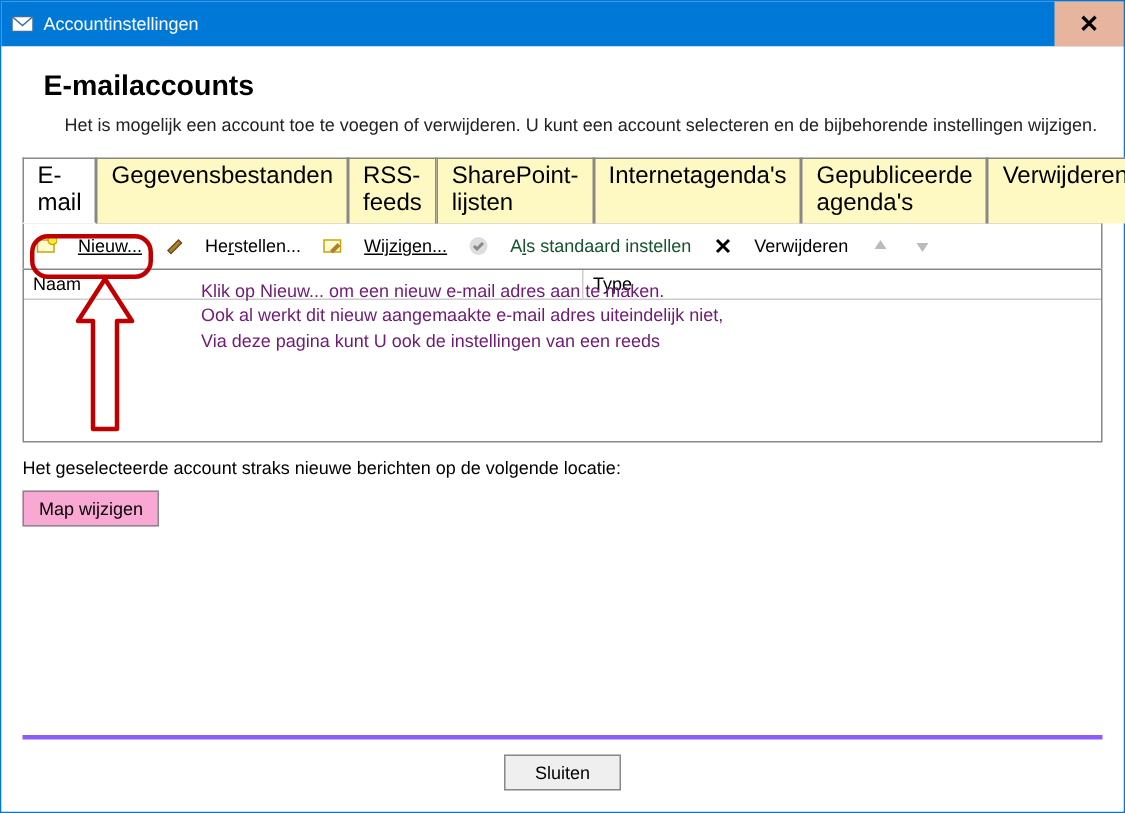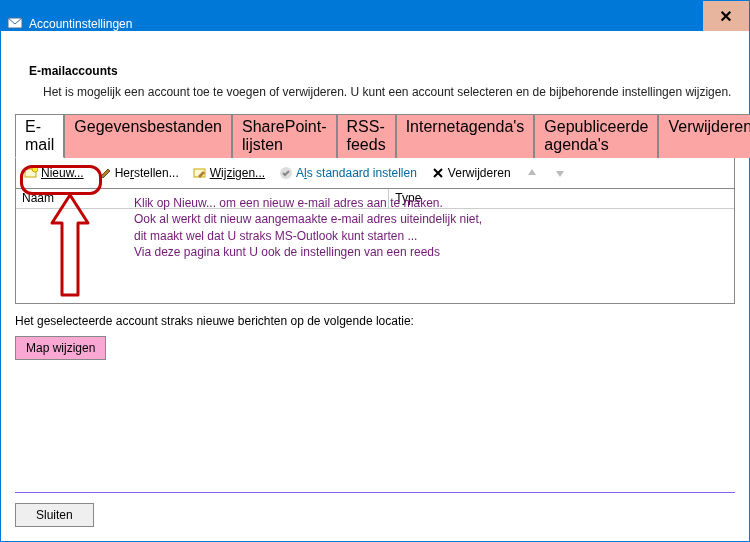--- a/index.html
+++ b/index.html
@@ -1,46 +1,46 @@
 <!DOCTYPE html>
 <html><head>
 <meta charset="utf-8">
 <style>
 *{box-sizing:border-box;margin:0;padding:0;font-family:"Segoe UI",Tahoma,sans-serif;font-size:12px}
 body{background:#fff}
 .window{width:750px;height:542px;border:1px solid #0078d7;display:flex;flex-direction:column;background:#fff}
-.titlebar{height:30px;background:#0078d7;color:#fff;display:flex;align-items:flex-end;padding-left:6px}
+.titlebar{height:30px;background:#0078d7;color:#fff;display:flex;align-items:center;padding-left:6px}
 .titlebar .ticon{width:16px;height:16px;margin-right:6px;display:inline-flex;align-items:center;justify-content:center}
 .titlebar .title{flex:1;font-size:12px}
 .closebtn{width:46px;height:30px;background:#e7b59d;color:#000;display:flex;align-items:center;justify-content:center;font-size:16px;font-weight:bold;cursor:pointer}
 .outer{flex:1;padding:12px 14px 14px 14px;background:#fff;display:flex;flex-direction:column}
-.section-title{font-weight:bold;font-size:12px;margin:21px 0 6px 14px}
+.section-title{font-weight:bold;font-size:19px;margin:4px 0 6px 14px}
 .desc{margin:0 0 14px 28px;line-height:1.35;color:#222}
 .tabrow{display:flex;border-bottom:1px solid #888;margin:0 0 0 0}
 .tab{border:1px solid #888;border-bottom:none;background:#fff;padding:3px 9px 3px 9px;margin-right:0;margin-bottom:-1px;font-size:16px;cursor:pointer;position:relative}
 .tab+.tab{border-left:1px solid #888}
 .tab.active{background:#fff;border-bottom:1px solid #fff;z-index:2}
-.tab:not(.active){background:#fca5a5}
+.tab:not(.active){background:#fef9c3}
 .toolbar{display:flex;align-items:center;gap:10px;padding:6px 6px 6px 6px;border-left:1px solid #888;border-right:1px solid #888}
-.tbtn{display:flex;align-items:center;gap:3px;cursor:pointer;padding:2px 2px}
-.tbtn.disabled{color:#0369a1;cursor:default}
+.tbtn{display:flex;align-items:center;gap:14px;cursor:pointer;padding:2px 2px}
+.tbtn.disabled{color:#14532d;cursor:default}
 .tbtn .ico{width:14px;height:14px;display:inline-flex;align-items:center;justify-content:center}
 .listwrap{border:1px solid #888;height:116px;position:relative;background:#fff}
 .listhead{display:flex;height:20px;border-bottom:1px solid #ccc;background:#fff}
 .lh-col{border-right:1px solid #ccc;padding:2px 6px;font-size:12px}
 .lh-col.name{width:52%}
 .lh-col.type{flex:1;border-right:none}
 .overlay{position:absolute;left:0;top:0;right:0;bottom:0;pointer-events:none}
 .redbox{position:absolute;left:4px;top:-24px;width:82px;height:30px;border:3px solid #c00000;border-radius:12px}
 .arrow{position:absolute;left:34px;top:6px}
 .anno{position:absolute;left:118px;top:6px;right:12px;color:#701a75;font-size:14px;line-height:1.35}
 .below{margin-top:10px}
 .locline{margin-bottom:8px}
 .mapbtn{border:1px solid #888;background:#f9a8d4;padding:4px 10px;cursor:pointer}
-.footer{margin-top:auto;border-top:1px solid #8b5cf6;padding-top:10px;display:flex;justify-content:flex-start}
+.footer{margin-top:auto;border-top:3px solid #8b5cf6;padding-top:10px;display:flex;justify-content:center}
 .closebtn2{border:1px solid #888;background:#efefef;padding:4px 20px;cursor:pointer}
 .u{text-decoration:underline}
 </style>
 </head>
 <body>
 
 <div class="window">
 
   <div class="titlebar">
     <span class="ticon">
@@ -54,22 +54,22 @@
   </div>
 
   <div class="outer">
 
     <div class="section-title">E-mailaccounts</div>
     <div class="desc">Het is mogelijk een account toe te voegen of verwijderen. U kunt een account selecteren en de bijbehorende instellingen wijzigen.</div>
 
     <div class="tabrow">
       <div class="tab active">E-mail</div>
       <div class="tab">Gegevensbestanden</div>
+      <div class="tab">RSS-feeds</div>
       <div class="tab">SharePoint-lijsten</div>
-      <div class="tab">RSS-feeds</div>
       <div class="tab">Internetagenda's</div>
       <div class="tab">Gepubliceerde agenda's</div>
       <div class="tab">Verwijderen</div>
     </div>
 
     <div class="toolbar" style="position:relative">
       <div class="tbtn">
         <span class="ico">
           <svg width="14" height="14" viewBox="0 0 14 14">
               <rect x="1" y="3" width="11" height="8" fill="#fffad1" stroke="#c9a700"></rect>
@@ -137,21 +137,20 @@
       <div class="overlay">
         <div class="redbox"></div>
         <div class="arrow">
           <svg width="40" height="110" viewBox="0 0 40 110">
             <path d="M20 0 L38 28 L28 28 L28 100 L12 100 L12 28 L2 28 Z" fill="none" stroke="#c00000" stroke-width="3" stroke-linejoin="round"></path>
           </svg>
         </div>
         <div class="anno">
           <div>Klik op Nieuw...  om een nieuw e-mail adres aan te maken.</div>
           <div>Ook al werkt dit nieuw aangemaakte e-mail adres uiteindelijk niet,</div>
-          <div>dit maakt wel dat U straks MS-Outlook kunt starten ...</div>
           <div>Via deze pagina kunt U ook de instellingen van een reeds</div>
         </div>
       </div>
     </div>
 
     <div class="below">
       <div class="locline">Het geselecteerde account straks nieuwe berichten op de volgende locatie:</div>
       <button class="mapbtn">Map wijzigen</button>
     </div>
 

